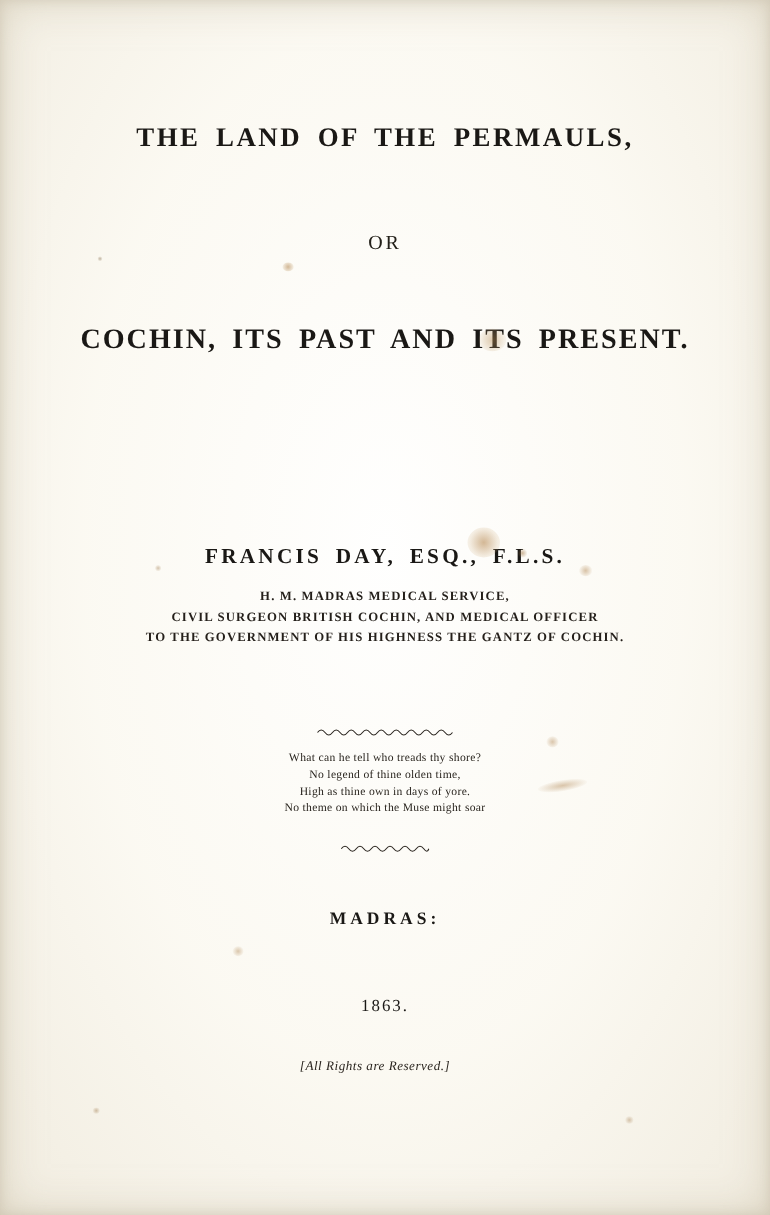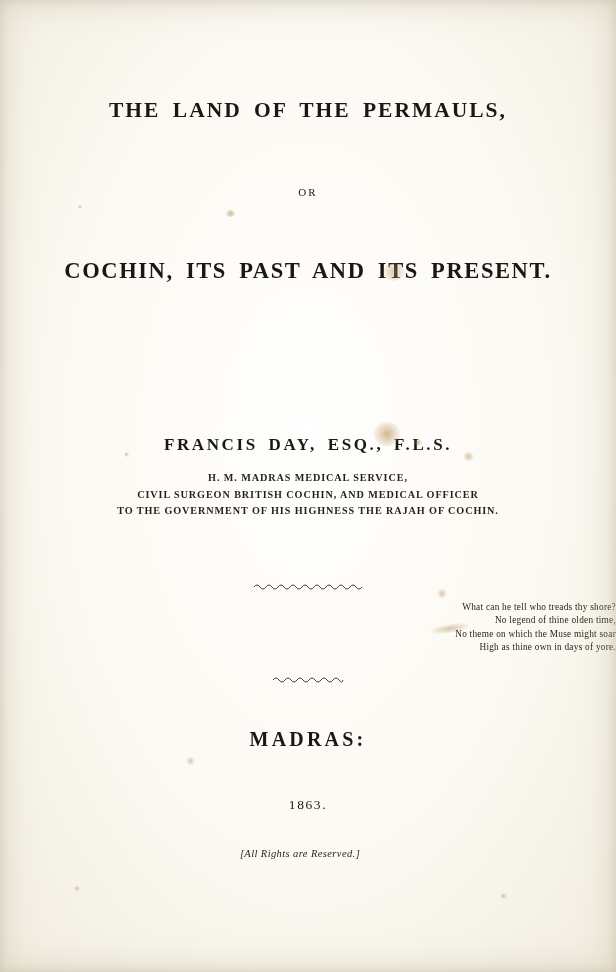--- a/index.html
+++ b/index.html
@@ -46,21 +46,21 @@
     font-size: 21.5px;
     letter-spacing: 2.0px;
     word-spacing: 5px;
     font-weight: 600;
     color: #1a1815;
   }
   .t-or {
     position: absolute;
     left: 0; right: 0;
     top: 186px;
-    font-size: 11px;
+    font-size: 16px;
     letter-spacing: 2.2px;
     color: #232019;
   }
   .t-sub {
     position: absolute;
     left: 0; right: 0;
     top: 258px;
     font-size: 22.5px;
     letter-spacing: 1.6px;
     word-spacing: 5px;
@@ -108,27 +108,27 @@
 
   .t-verse {
     position: absolute;
     left: 0; right: 0;
     top: 601px;
     font-size: 9.3px;
     line-height: 13.4px;
     letter-spacing: 0.25px;
     color: #2a251f;
   }
-  .t-verse .ln { display: block; text-align: right; }
+  .t-verse .ln { display: block; }
 
   .t-city {
     position: absolute;
     left: 0; right: 0;
     top: 728px;
-    font-size: 20px;
+    font-size: 14px;
     letter-spacing: 3.2px;
     font-weight: 600;
     color: #1a1815;
   }
   .t-press {
     position: absolute;
     left: 0; right: 0;
     top: 757px;
     font-size: 10.3px;
     letter-spacing: 0.8px;
@@ -186,34 +186,34 @@
     <div class="t-or">OR</div>
 
     <div class="t-sub">COCHIN, ITS PAST AND ITS PRESENT.</div>
 
 
     <div class="t-author">FRANCIS DAY, ESQ., F.L.S.</div>
 
     <div class="t-cred">
       <span class="ln">H. M. MADRAS MEDICAL SERVICE,</span><br>
       <span class="ln">CIVIL SURGEON BRITISH COCHIN, AND MEDICAL OFFICER</span><br>
-      <span class="ln">TO THE GOVERNMENT OF HIS HIGHNESS THE RAJAH OF COCHIN.</span>
+      <span class="ln">TO THE GOVERNMENT OF HIS HIGHNESS THE GANTZ OF COCHIN.</span>
     </div>
 
     <div class="rule-wavy top">
       <svg width="110" height="8" viewBox="0 0 110 8" aria-hidden="true">
         <path d="M1 5 Q 4 1 7 5 T 13 5 T 19 5 T 25 5 T 31 5 T 37 5 T 43 5 T 49 5 T 55 5 T 61 5 T 67 5 T 73 5 T 79 5 T 85 5 T 91 5 T 97 5 T 103 5 T 109 5" fill="none" stroke="#2b2620" stroke-width="0.9"></path>
       </svg>
     </div>
 
     <div class="t-verse">
       <span class="ln">What can he tell who treads thy shore?</span>
       <span class="ln">No legend of thine olden time,</span>
+      <span class="ln">High as thine own in days of yore.</span>
       <span class="ln">No theme on which the Muse might soar</span>
-      <span class="ln">High as thine own in days of yore.</span>
     </div>
 
     <div class="rule-wavy bot">
       <svg width="110" height="8" viewBox="0 0 110 8" aria-hidden="true">
         <path d="M20 5 Q 23 1 26 5 T 32 5 T 38 5 T 44 5 T 50 5 T 56 5 T 62 5 T 68 5 T 74 5 T 80 5 T 86 5 T 90 5" fill="none" stroke="#2b2620" stroke-width="0.9"></path>
       </svg>
     </div>
 
     <div class="t-city">MADRAS:</div>
 

